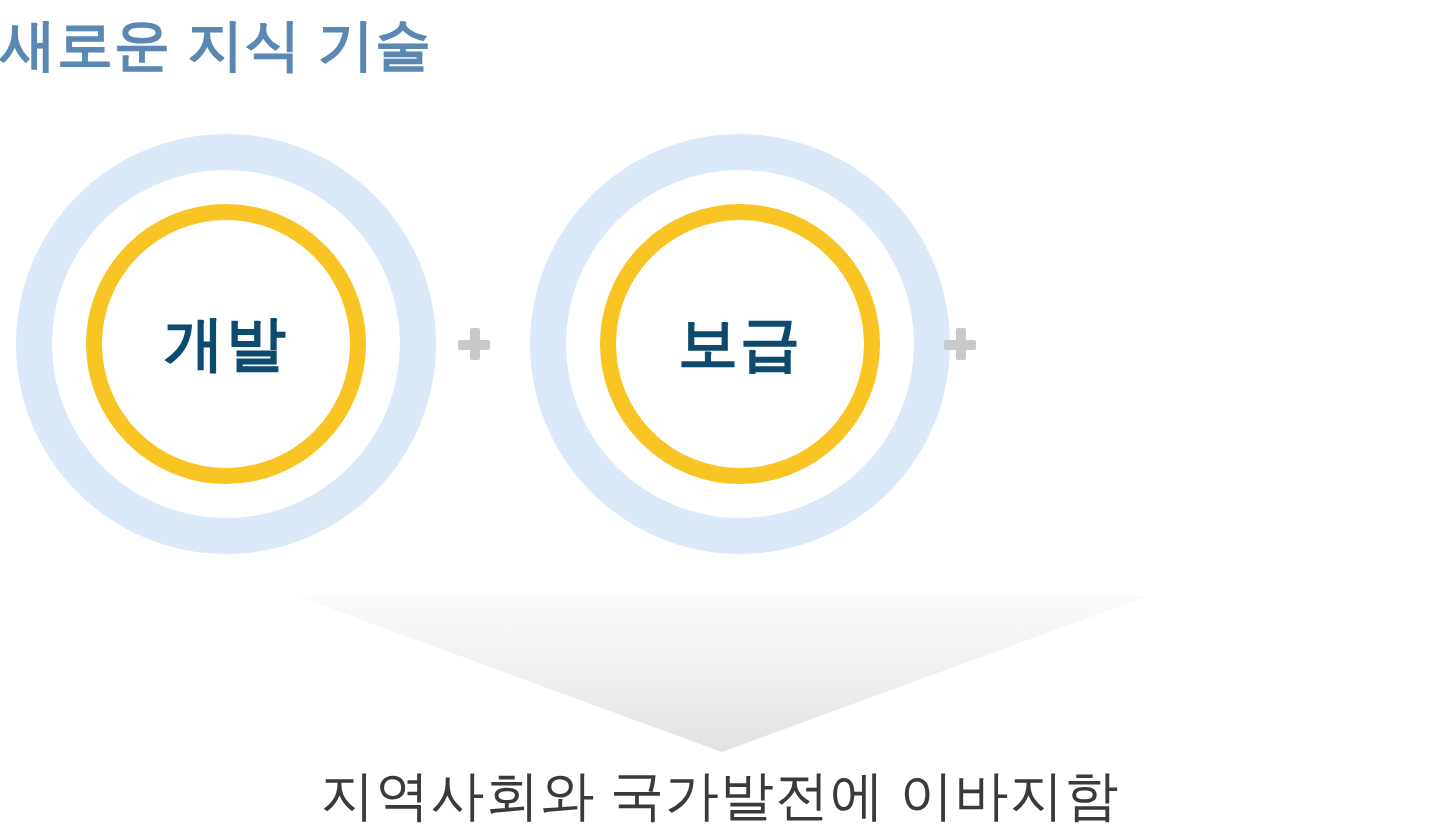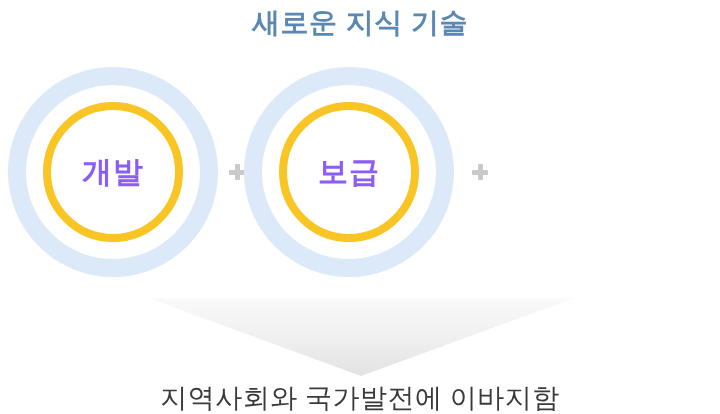--- a/index.html
+++ b/index.html
@@ -13,57 +13,57 @@
     height: 414px;
     background: #ffffff;
     overflow: hidden;
     font-family: "Liberation Sans", sans-serif;
   }
   .title {
     position: absolute;
     top: 4px;
     left: 0;
     width: 720px;
-    text-align: center;
+    text-align: left;
     font-size: 28px;
     font-weight: bold;
     color: #5b88b3;
     letter-spacing: 0.5px;
   }
   .ring {
     position: absolute;
     top: 67px;
     width: 210px;
     height: 210px;
     box-sizing: border-box;
     border: 18px solid #dbe9f8;
     border-radius: 50%;
     display: flex;
     align-items: center;
     justify-content: center;
     background: #ffffff;
   }
   .ring.r1 { left: 8px; }
-  .ring.r2 { left: 244px; align-items: center; }
+  .ring.r2 { left: 265px; align-items: center; }
   .ring.r3 { left: 502px; }
   .inner-circle {
     width: 140px;
     height: 140px;
     box-sizing: border-box;
     border: 8px solid #f8c525;
     border-radius: 50%;
     background: #ffffff;
     display: flex;
     align-items: center;
     justify-content: center;
   }
   .step-label {
     font-size: 30px;
     font-weight: bold;
-    color: #8b5cf6;
+    color: #0c4a6e;
     letter-spacing: 1px;
   }
   .plus {
     position: absolute;
     top: 164px;
     width: 16px;
     height: 16px;
   }
   .plus.p1 { left: 229px; }
   .plus.p2 { left: 472px; }

